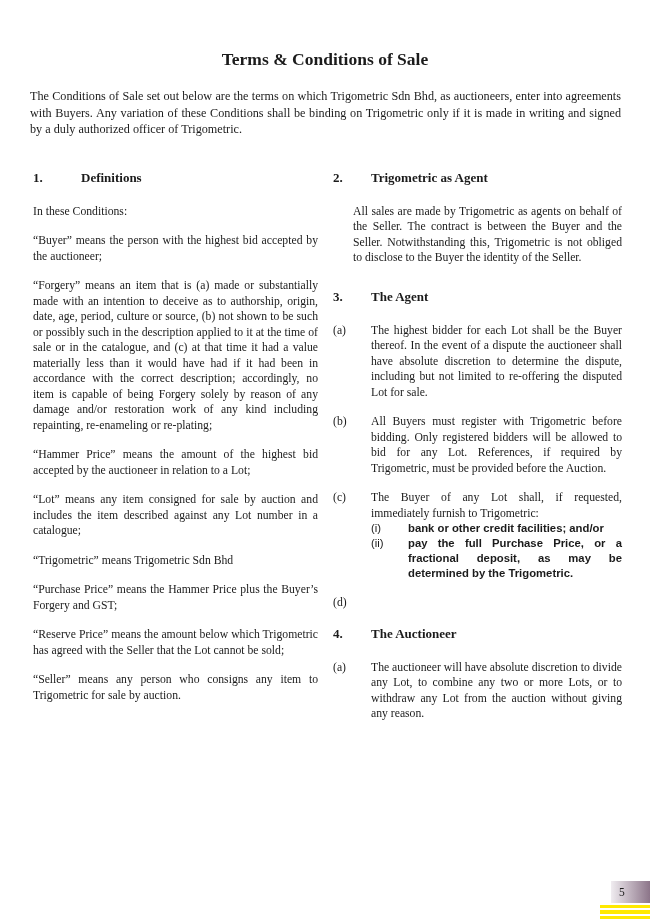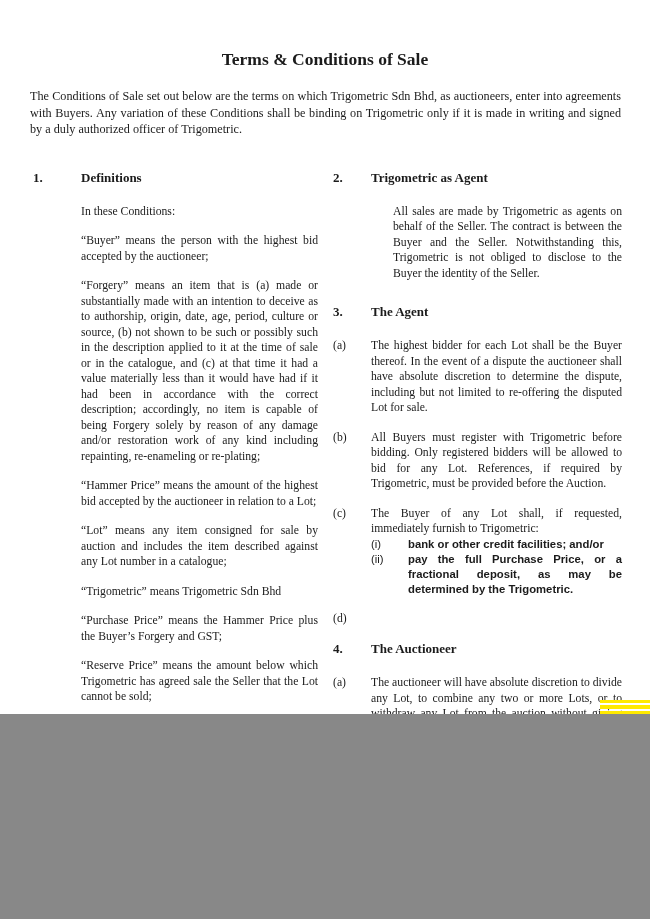--- a/index.html
+++ b/index.html
@@ -1,18 +1,18 @@
 <!DOCTYPE html>
 <html><head>
 <meta charset="utf-8">
 <style>
   html,body { margin:0; padding:0; background:#888; }
   .page {
     position:relative;
-    width:650px; height:714px;
+    width:650px; height:919px;
     margin:0 auto;
     background:#ffffff;
     font-family:"Liberation Serif", serif;
     color:#1b1b1b;
     overflow:hidden;
   }
   .doc-title {
     padding-top:48px;
     text-align:center;
     font-size:17.5px;
@@ -32,22 +32,22 @@
     font-size:11.7px;
     line-height:15.5px;
   }
   .col-left  { width:285px; flex:0 0 285px; }
   .col-right { width:289px; flex:0 0 289px; }
 
   .sec-head { display:flex; font-size:13px; font-weight:bold; line-height:18px; margin-bottom:17px; }
   .col-left  .sec-num { width:48px; flex:0 0 48px; }
   .col-right .sec-num { width:38px; flex:0 0 38px; }
 
-  .para   { margin-left:48px; margin-bottom:14px; text-align:justify; }
-  .para-r { margin-left:60px; margin-bottom:14px; text-align:justify; }
+  .para   { margin-bottom:14px; text-align:justify; }
+  .para-r { margin-left:20px; margin-bottom:14px; text-align:justify; }
 
   .item { display:flex; margin-bottom:14px; }
   .item-label { width:38px; flex:0 0 38px; }
   .item-text  { flex:1; text-align:justify; }
 
   .subitem { display:flex; font-family:"Liberation Sans", sans-serif; font-size:11.3px; line-height:15px; }
   .sub-label { width:37px; flex:0 0 37px; }
   .sub-text  { flex:1; text-align:justify;font-weight:bold; }
 
   .mt-sec3 { margin-top:22px; }
@@ -81,21 +81,21 @@
         <span class="sec-num">1.</span>
         <span>Definitions</span>
       </div>
       <div class="para">In these Conditions:</div>
       <div class="para">“Buyer” means the person with the highest bid accepted by the auctioneer;</div>
       <div class="para">“Forgery” means an item that is (a) made or substantially made with an intention to deceive as to authorship, origin, date, age, period, culture or source, (b) not shown to be such or possibly such in the description applied to it at the time of sale or in the catalogue, and (c) at that time it had a value materially less than it would have had if it had been in accordance with the correct description; accordingly, no item is capable of being Forgery solely by reason of any damage and/or restoration work of any kind including repainting, re-enameling or re-plating;</div>
       <div class="para">“Hammer Price” means the amount of the highest bid accepted by the auctioneer in relation to a Lot;</div>
       <div class="para">“Lot” means any item consigned for sale by auction and includes the item described against any Lot number in a catalogue;</div>
       <div class="para">“Trigometric” means Trigometric Sdn Bhd</div>
       <div class="para">“Purchase Price” means the Hammer Price plus the Buyer’s Forgery and GST;</div>
-      <div class="para">“Reserve Price” means the amount below which Trigometric has agreed sale the Seller that the Lot cannot be sold;</div>
+      <div class="para">“Reserve Price” means the amount below which Trigometric has agreed with the Seller that the Lot cannot be sold;</div>
       <div class="para">“Seller” means any person who consigns any item to Trigometric for sale by auction.</div>
     </div>
 
     <div class="col-right">
       <div class="sec-head">
         <span class="sec-num">2.</span>
         <span>Trigometric as Agent</span>
       </div>
       <div class="para-r">All sales are made by Trigometric as agents on behalf of the Seller. The contract is between the Buyer and the Seller. Notwithstanding this, Trigometric is not obliged to disclose to the Buyer the identity of the Seller.</div>
 

